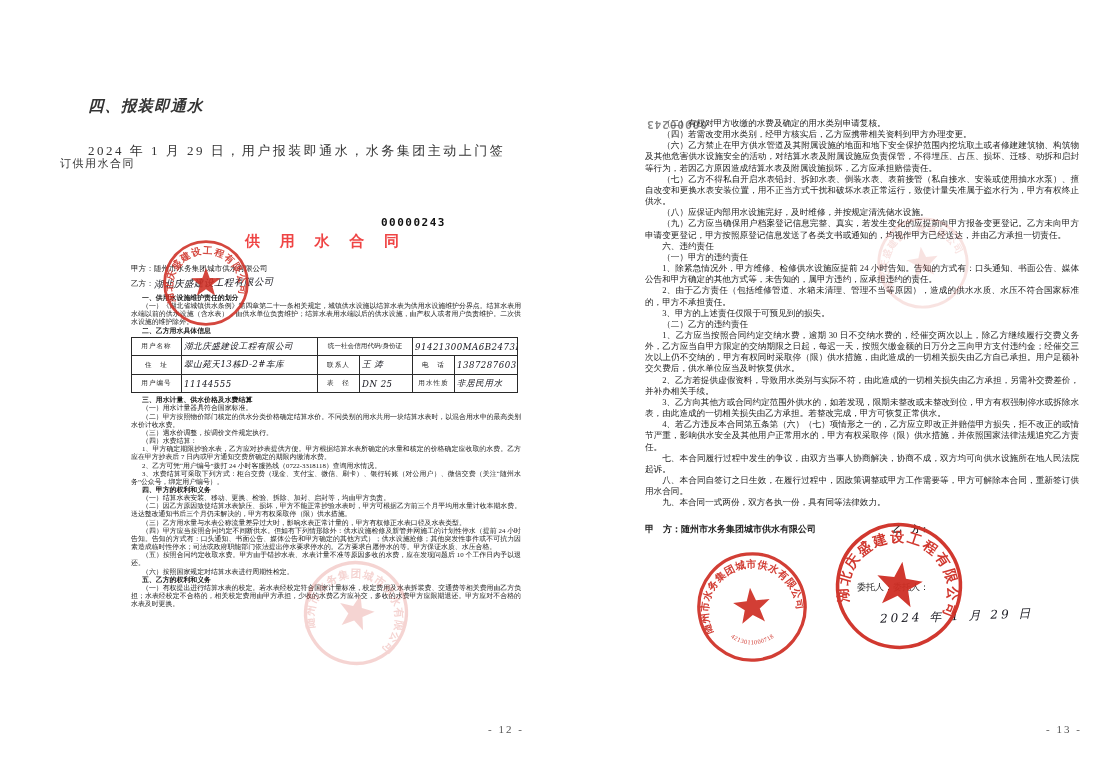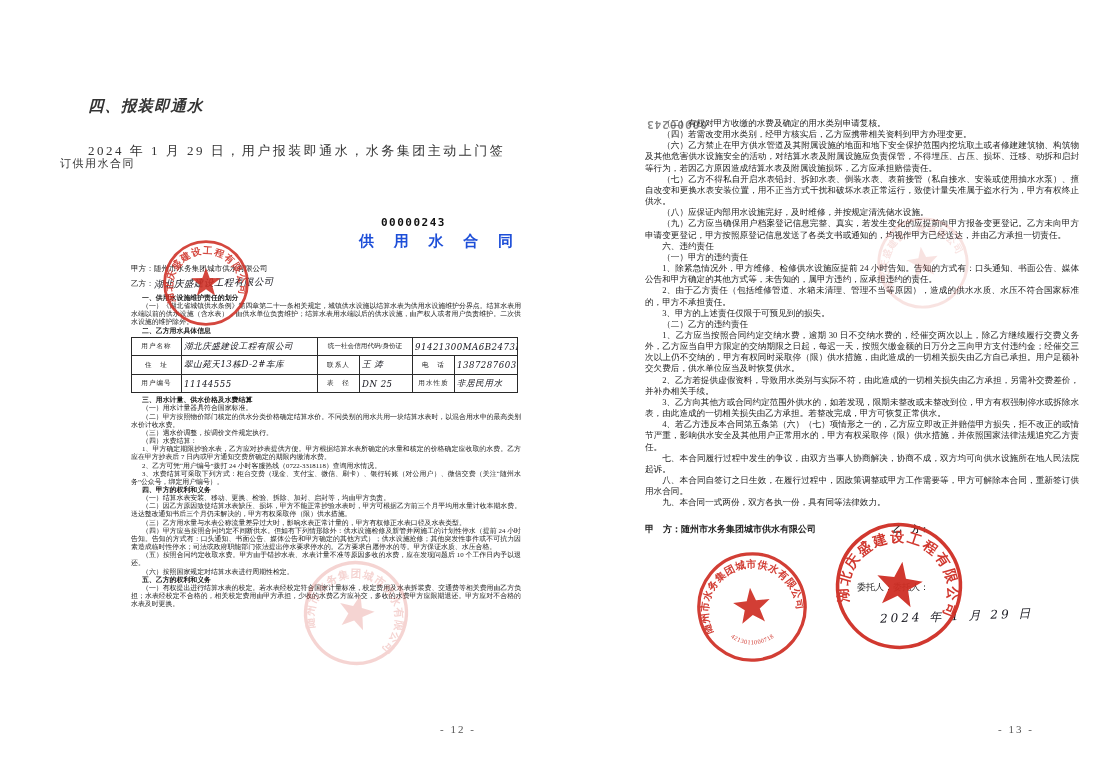--- a/index.html
+++ b/index.html
@@ -25,22 +25,22 @@
   
   .scan{
     position:absolute;left:131px;top:212px;width:390px;color:#1b1b1b;
   }
   .scan-serial{
     position:absolute;left:250px;top:4px;
     font-family:"DejaVu Sans Mono",monospace;
     font-size:11px;font-weight:700;letter-spacing:1.5px;color:#111;
   }
   .scan-title{
-    margin-top:20px;text-align:right;
-    font-size:15px;font-weight:700;letter-spacing:8px;color:#1d4ed8;
+    margin-top:20px;text-align:center;
+    font-size:15px;font-weight:700;letter-spacing:8px;color:#ef4444;
   }
   .party-block{margin-top:11px;font-size:7.6px;line-height:14px;}
   .hw{
     font-style:italic;color:#14141c;
     font-family:"DejaVu Serif",serif;
     letter-spacing:0.5px;
   }
   .party-hw{font-size:9.5px;display:inline-block;transform:rotate(-1.5deg);}
   .scan-body{font-size:6.9px;line-height:8.15px;text-align:justify;margin-top:3px;}
   .scan-body .line-h{font-weight:700;text-indent:1.6em;}
@@ -71,21 +71,21 @@
   .sign-b{text-indent:0;}
   .agent-row{display:flex;margin-top:46px;font-size:9px;text-align:right;}
   .agent-a{width:248px;}
   .sign-date{
     position:absolute;left:880px;top:608px;
     font-size:12px;transform:rotate(-2deg);letter-spacing:3px;
   }
   
   .pageno{
     position:absolute;top:723px;font-size:11px;color:#555;
-    font-family:"Liberation Serif",serif;letter-spacing:2px;
+    font-family:"Liberation Serif",serif;letter-spacing:2px;margin-left:48px;
   }
   .pageno-left{left:440px;}
   .pageno-right{left:998px;}
   
   .stamp{position:absolute;pointer-events:none;}
   .stamp svg{display:block;}
 </style>
 </head>
 <body>
 

